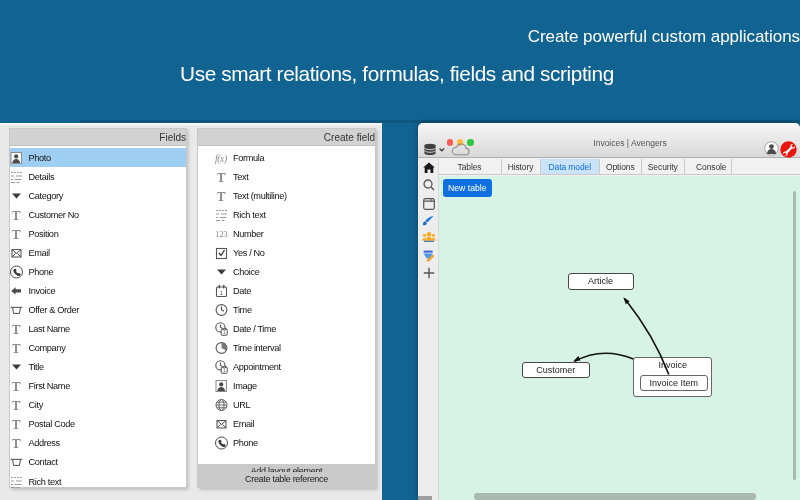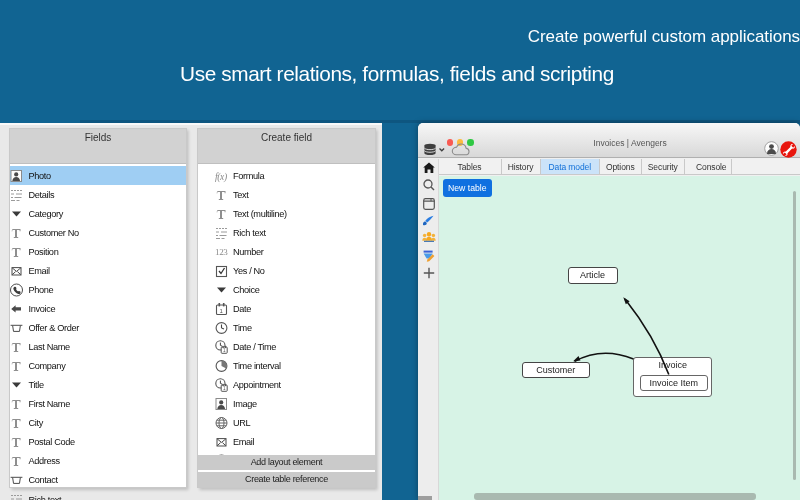--- a/index.html
+++ b/index.html
@@ -4,21 +4,21 @@
 * { margin:0; padding:0; box-sizing:border-box; }
 html,body { width:800px; height:500px; overflow:hidden; }
 body { background:#116492; font-family:"Liberation Sans", sans-serif; position:relative; }
 .h1 { position:absolute; top:27px; left:0; width:800px; text-align:right; color:#fff; font-weight:normal; font-size:17px; letter-spacing:-0.05px; }
 .h2 { position:absolute; top:62.2px; left:-3px; width:800px; text-align:center; color:#fff; font-size:20.8px; letter-spacing:-0.4px; }
 .shadeline { position:absolute; left:80px; top:119.5px; width:720px; height:3.5px; background:rgba(0,20,40,0.16); }
 .backdrop { position:absolute; left:0; top:123px; width:382px; height:377px; background:#e9e9e9; border-top:2.2px solid #f9f9f9; }
 .panel { position:absolute; background:#fff; border:1px solid #c9c9c9; box-shadow:1.5px 2px 3px rgba(0,0,0,0.18); }
 #p1 { left:9px; top:127.5px; width:178px; height:360.5px; }
 #p2 { left:197px; top:127.5px; width:179px; height:360.5px; }
-.phead { height:35px; background:#d2d2d2; border-bottom:1px solid #bfbfbf; text-align:center; font-size:10px; color:#333; line-height:17px; }
+.phead { height:17px; background:#d2d2d2; border-bottom:1px solid #bfbfbf; text-align:right; font-size:10px; color:#333; line-height:17px; }
 .row { height:19.05px; display:flex; align-items:center; padding-left:17px; font-size:9.2px; letter-spacing:-0.35px; color:#111; }
 .row .ric { margin-right:5px; flex:none; }
 #p1 .row { padding-left:0; }
 #p1 .row .ric { margin-right:5.5px; }
 .row.sel { background:#9fcef3; }
 .rows { padding-top:2.7px; }
 .pbtn { position:absolute; left:0; width:100%; height:15px; background:#cacaca; text-align:center; font-size:9px; letter-spacing:-0.3px; color:#222; line-height:15px; }
 
 .win { position:absolute; left:418px; top:122.5px; width:382px; height:377.5px; background:#f0f0f0; border-radius:5px 5px 0 0; box-shadow:0 0 6px rgba(0,0,0,0.35); overflow:hidden; }
 .winhead { position:absolute; left:0; top:0; width:100%; height:35.5px; background:linear-gradient(#f7f7f7,#d8d8d8); border-bottom:1px solid #b0b0b0; border-radius:5px 5px 0 0; }
@@ -290,21 +290,21 @@
         <span>Email</span>
       </div>
 <div class="row">
         <svg class="ric" width="13" height="14" viewBox="0 0 13 14">
           <circle cx="6.5" cy="7" r="6" fill="none" stroke="#4a4a4a" stroke-width="1"></circle>
           <path d="M4.2 4.1 c1 -0.6 1.8 -0.2 2 0.5 l0.2 0.8 c0.1 0.5 -0.4 0.8 -0.2 1.2 c0.3 0.7 0.9 1.3 1.6 1.6 c0.4 0.2 0.7 -0.3 1.2 -0.2 l0.8 0.2 c0.7 0.2 1.1 1 0.5 2 c-0.4 0.7 -1.3 1 -2 0.8 c-2.3 -0.7 -4.2 -2.6 -4.9 -4.9 c-0.2 -0.7 0.1 -1.6 0.8 -2 Z" fill="#3d3d3d"></path>
         </svg>
         <span>Phone</span>
       </div>
   </div>
-  <div class="pbtn" style="top:326px;">Add layout element</div>
+  <div class="pbtn" style="top:335px;">Add layout element</div>
   <div class="pbtn" style="top:343.5px;">Create table reference</div>
 </div>
 
 <div class="win">
   <div class="winhead"></div>
   <div class="titlebar">
     <div class="tl" style="left:4.5px; background:#f95a52;"></div>
     <div class="tl" style="left:14.8px; background:#fcbb3e;"></div>
     <div class="tl" style="left:25.2px; background:#2fc843;"></div>
     <div class="title">Invoices | Avengers</div>
@@ -368,21 +368,21 @@
       <path d="M0.6 3.4 h9 l-3 5 h-3 Z" fill="#4a9be8"></path>
       <path d="M9.6 4.2 l-5.2 5.2 l-0.6 2.4 l2.4 -0.6 l5.2 -5.2 Z" fill="#f0a030"></path>
     </svg>
     <svg width="12" height="12" viewBox="0 0 12 12" style="top:108.5px;left:4.5px;">
         <path d="M6 0.8 V11.2 M0.8 6 H11.2" stroke="#555" stroke-width="1.4"></path>
       </svg>
   </div>
   <div class="canvas"></div>
   <div class="newtable">New table</div>
 
-  <div class="ent" style="left:149.5px; top:144px; width:50px; height:17px; line-height:15px;">Article</div>
+  <div class="ent" style="left:149.5px; top:150px; width:66px; height:17px; line-height:15px;">Article</div>
   <div class="ent" style="left:104px; top:239px; width:67.5px; height:16.5px; line-height:14.5px;">Customer</div>
   <div class="ent" style="left:215.3px; top:234.5px; width:79px; height:40px; border-color:#666;">
     <div style="margin-top:1.5px;">Invoice</div>
     <div class="ent" style="left:5.5px; top:16.5px; width:68px; height:16.5px; line-height:14.5px; border-color:#666; border-width:1.2px;">Invoice Item</div>
   </div>
 
   <svg width="382" height="378" viewBox="0 0 382 378" style="position:absolute;left:0;top:0;pointer-events:none;">
     <path d="M250.8 251.5 Q236 212.5 207 176" fill="none" stroke="#111" stroke-width="1.6"></path>
     <path d="M205.3 174.3 L211.6 178.3 L207.8 181.3 Z" fill="#111"></path>
     <path d="M215.5 236 Q184 223.5 156.5 238.5" fill="none" stroke="#111" stroke-width="1.6"></path>

